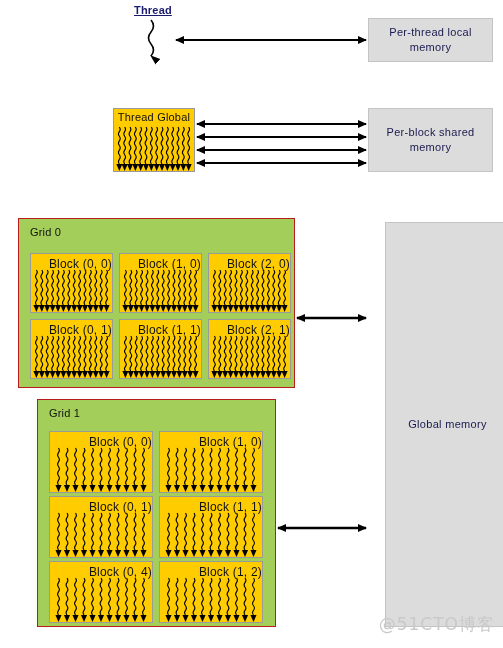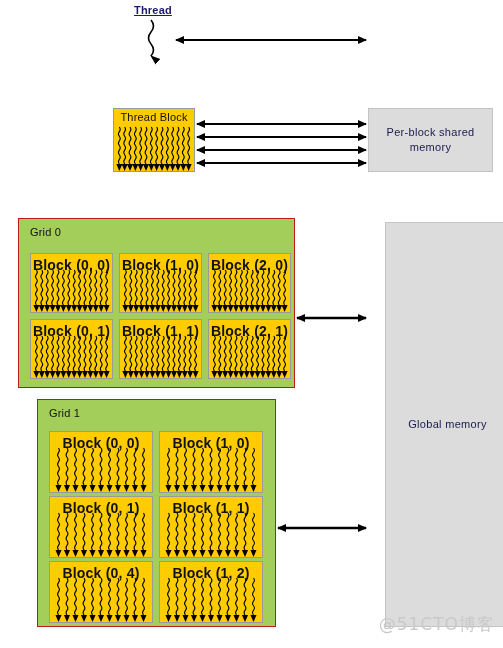--- a/index.html
+++ b/index.html
@@ -58,26 +58,25 @@
     background: #ffcc00;
     border: 1px solid #9a9a9a;
     box-sizing: border-box;
     overflow: hidden;
   }
   .block-label {
     position: absolute;
     left: 0;
     right: 0;
     top: 3px;
-    text-align: center;
-    font-size: 14px;
+    text-align: right;
+    font-size: 12px;
     color: #111111;
     letter-spacing: 0.2px;
     z-index: 2;
-    font-weight: bold;
   }
   .block-threads {
     position: absolute;
     left: 0; right: 0; bottom: 0;
     width: 100%;
   }
 
   .thread-block-box {
     position: absolute;
     background: #ffcc00;
@@ -122,23 +121,26 @@
     font-family: "DejaVu Sans", sans-serif;
   }
 </style>
 </head>
 <body>
 
 <div class="canvas">
 
   <div class="thread-label" style="left:134px; top:4px;text-decoration:underline;">Thread</div>
 
+  <div class="mem-box" id="box-local" style="left:368px; top:18px; width:125px; height:44px;">
+    <span>Per-thread local memory</span>
+  </div>
 
   <div class="thread-block-box" style="left:113px; top:108px; width:82px; height:64px;">
-    <div class="thread-block-label">Thread Block</div>
+    <div class="thread-block-label">Thread Global</div>
     <svg class="block-threads" viewBox="0 0 82 46" preserveAspectRatio="none" style="height:46px;">
       <g class="squiggle-group-tb"></g>
     <path d="M5.47,2 q1.90,2.31 0,4.63 q-1.90,2.31 0,4.63 q1.90,2.31 0,4.63 q-1.90,2.31 0,4.63 q1.90,2.31 0,4.63 q-1.90,2.31 0,4.63 q1.90,2.31 0,4.63 q-1.90,2.31 0,4.63" fill="none" stroke="#000000" stroke-width="1.05"></path>
         <path d="M2.37,39.00 L5.47,46.00 L8.57,39.00 z" fill="#000000"></path>
         <path d="M10.93,2 q1.90,2.31 0,4.63 q-1.90,2.31 0,4.63 q1.90,2.31 0,4.63 q-1.90,2.31 0,4.63 q1.90,2.31 0,4.63 q-1.90,2.31 0,4.63 q1.90,2.31 0,4.63 q-1.90,2.31 0,4.63" fill="none" stroke="#000000" stroke-width="1.05"></path>
         <path d="M7.83,39.00 L10.93,46.00 L14.03,39.00 z" fill="#000000"></path>
         <path d="M16.40,2 q1.90,2.31 0,4.63 q-1.90,2.31 0,4.63 q1.90,2.31 0,4.63 q-1.90,2.31 0,4.63 q1.90,2.31 0,4.63 q-1.90,2.31 0,4.63 q1.90,2.31 0,4.63 q-1.90,2.31 0,4.63" fill="none" stroke="#000000" stroke-width="1.05"></path>
         <path d="M13.30,39.00 L16.40,46.00 L19.50,39.00 z" fill="#000000"></path>
         <path d="M21.87,2 q1.90,2.31 0,4.63 q-1.90,2.31 0,4.63 q1.90,2.31 0,4.63 q-1.90,2.31 0,4.63 q1.90,2.31 0,4.63 q-1.90,2.31 0,4.63 q1.90,2.31 0,4.63 q-1.90,2.31 0,4.63" fill="none" stroke="#000000" stroke-width="1.05"></path>
         <path d="M18.77,39.00 L21.87,46.00 L24.97,39.00 z" fill="#000000"></path>

